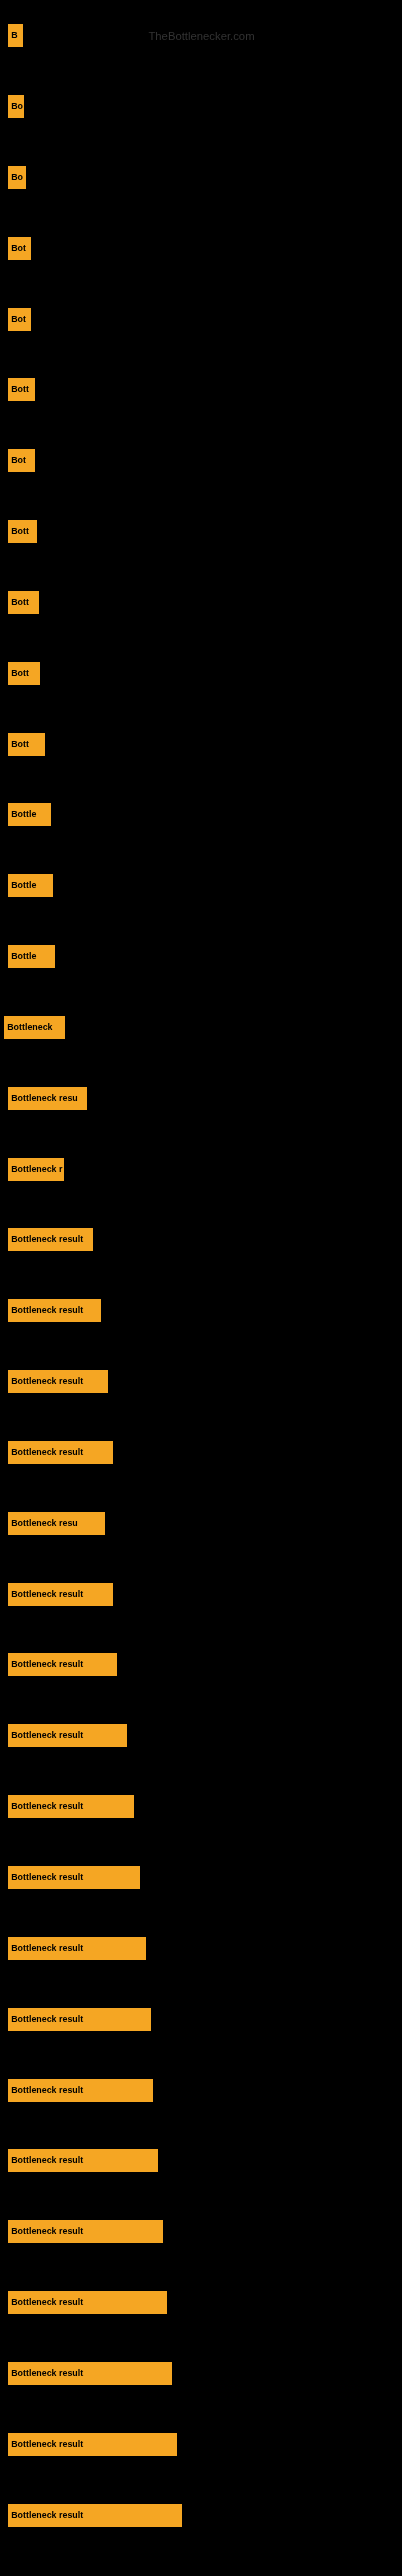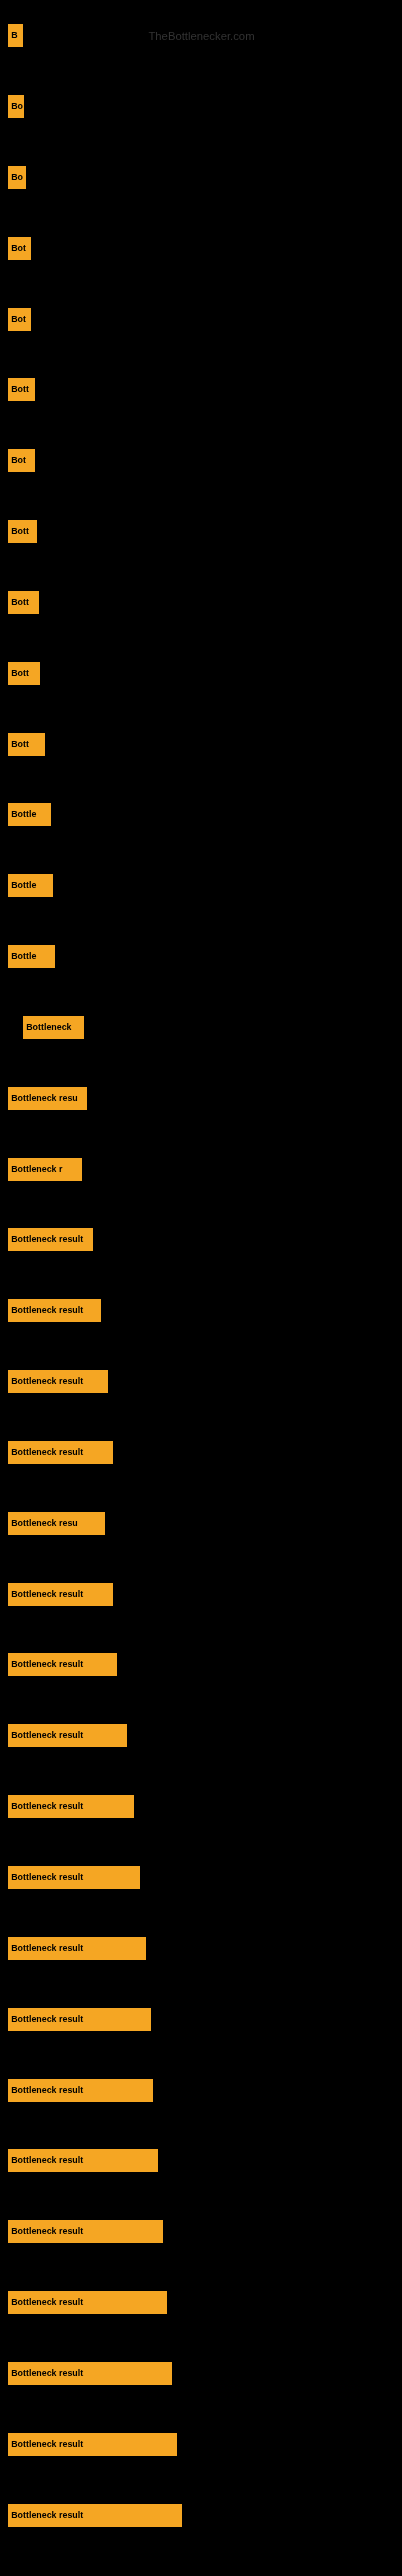--- a/index.html
+++ b/index.html
@@ -112,32 +112,32 @@
     <div class="bar-container" style="top: 874px; position: absolute; left: 8px;">
       <div class="bar" style="width: 45px;">
         <span class="bar-label">Bottle</span>
       </div>
     </div>
     <div class="bar-container" style="top: 945px; position: absolute; left: 8px;">
       <div class="bar" style="width: 47px;">
         <span class="bar-label">Bottle</span>
       </div>
     </div>
-    <div class="bar-container" style="top: 1016px; position: absolute; left: 23px;">
+    <div class="bar-container" style="top: 1016px; position: absolute; left: 4px;">
       <div class="bar" style="width: 61px;">
         <span class="bar-label">Bottleneck</span>
       </div>
     </div>
     <div class="bar-container" style="top: 1087px; position: absolute; left: 8px;">
       <div class="bar" style="width: 79px;">
         <span class="bar-label">Bottleneck resu</span>
       </div>
     </div>
     <div class="bar-container" style="top: 1158px; position: absolute; left: 8px;">
-      <div class="bar" style="width: 74px;">
+      <div class="bar" style="width: 56px;">
         <span class="bar-label">Bottleneck r</span>
       </div>
     </div>
     <div class="bar-container" style="top: 1228px; position: absolute; left: 8px;">
       <div class="bar" style="width: 85px;">
         <span class="bar-label">Bottleneck result</span>
       </div>
     </div>
     <div class="bar-container" style="top: 1299px; position: absolute; left: 8px;">
       <div class="bar" style="width: 93px;">

